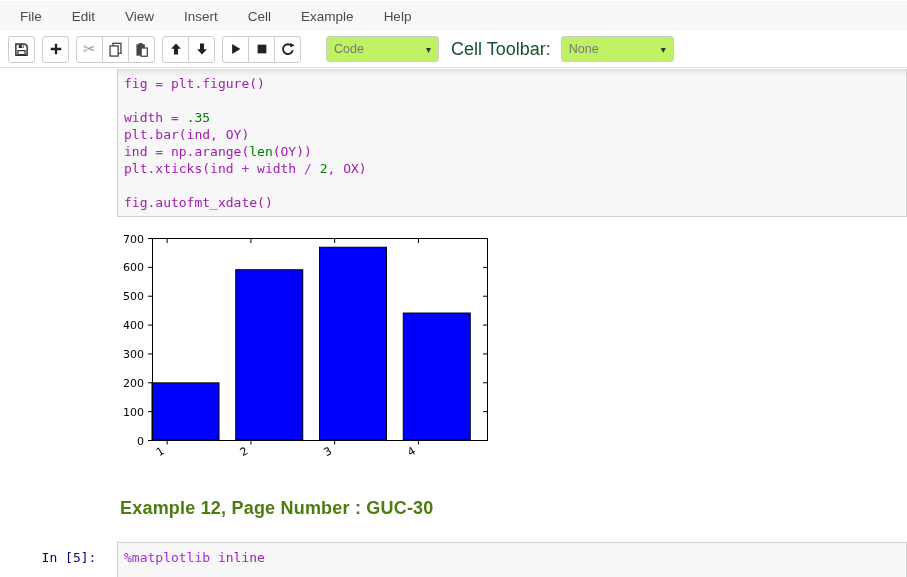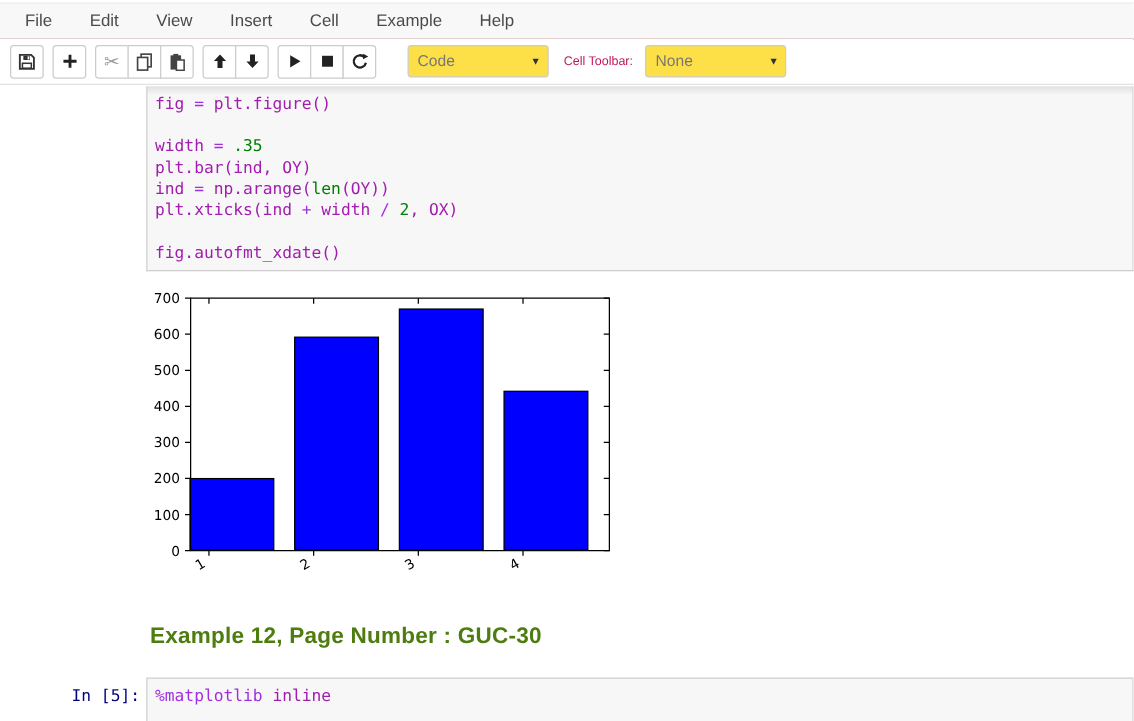--- a/index.html
+++ b/index.html
@@ -18,25 +18,25 @@
   .btn-group{display:flex;margin-right:7px}
   .tbtn{width:27px;height:27px;box-sizing:border-box;background:#fff;border:1px solid #ccc;
         border-radius:3px;display:flex;align-items:center;justify-content:center;padding:0;cursor:pointer}
   .btn-group .tbtn{border-radius:0;margin-left:-1px}
   .btn-group .tbtn:first-child{margin-left:0;border-radius:3px 0 0 3px}
   .btn-group .tbtn:last-child{border-radius:0 3px 3px 0}
   .btn-group .tbtn:only-child{border-radius:3px}
   .tbtn svg{display:block}
   .glyph-cut{font-size:15px;color:#999;line-height:1;font-family:"DejaVu Sans",sans-serif}
   .nb-select{height:26px;width:113px;box-sizing:border-box;border:1px solid #ccc;border-radius:3px;
-             background:#fde047;color:#777;font-size:12.5px;display:flex;align-items:center;
+             background:#bef264;color:#777;font-size:12.5px;display:flex;align-items:center;
              justify-content:space-between;padding:0 7px;cursor:pointer}
   .nb-select .caret{color:#333;font-size:10px}
   .sel-mt{margin-left:18px}
-  .ct-label{font-size:10px;color:#be185d;margin:0 10px 0 12px;white-space:nowrap}
+  .ct-label{font-size:18px;color:#14532d;margin:0 10px 0 12px;white-space:nowrap}
 
   
   #notebook{position:absolute;top:68px;left:0;right:0;bottom:0;background:#fff;overflow:hidden}
   .input-box{position:absolute;background:#f7f7f7;border:1px solid #cfcfcf;box-sizing:border-box}
   #cell1-input{left:117px;top:1px;width:790px;height:148px;border-top:none}
   #cell1-input::before{content:"";position:absolute;left:0;right:0;top:0;height:7px;
      background:linear-gradient(rgba(0,0,0,0.09),rgba(0,0,0,0));pointer-events:none}
   .code-area{padding:6px 8px 0 6px}
   .cm-line{font-family:"DejaVu Sans Mono",monospace;font-size:13px;line-height:17px;
            white-space:pre;color:#000}
@@ -44,21 +44,21 @@
   .tok-op{color:#a22fde}
   .tok-magic{color:#a22fde}
   .tok-num{color:#008000}
   .tok-builtin{color:#008000}
 
   #chart{position:absolute;left:121px;top:160px;width:374px;height:234px}
 
   #md-heading{position:absolute;left:120px;top:430px;margin:0;font-size:18px;font-weight:bold;
               color:#4d7c0f;letter-spacing:0.2px}
 
-  #prompt2{position:absolute;left:26px;top:481px;width:86px;text-align:right;
+  #prompt2{position:absolute;left:26px;top:481px;width:86px;text-align:center;
            font-family:"DejaVu Sans Mono",monospace;font-size:13px;color:#000080;line-height:17px}
   #cell2-input{left:117px;top:474px;width:790px;height:120px}
 </style>
 </head>
 <body>
 
 <nav class="menubar">
   <span class="menu-item">File</span>
   <span class="menu-item">Edit</span>
   <span class="menu-item">View</span>

